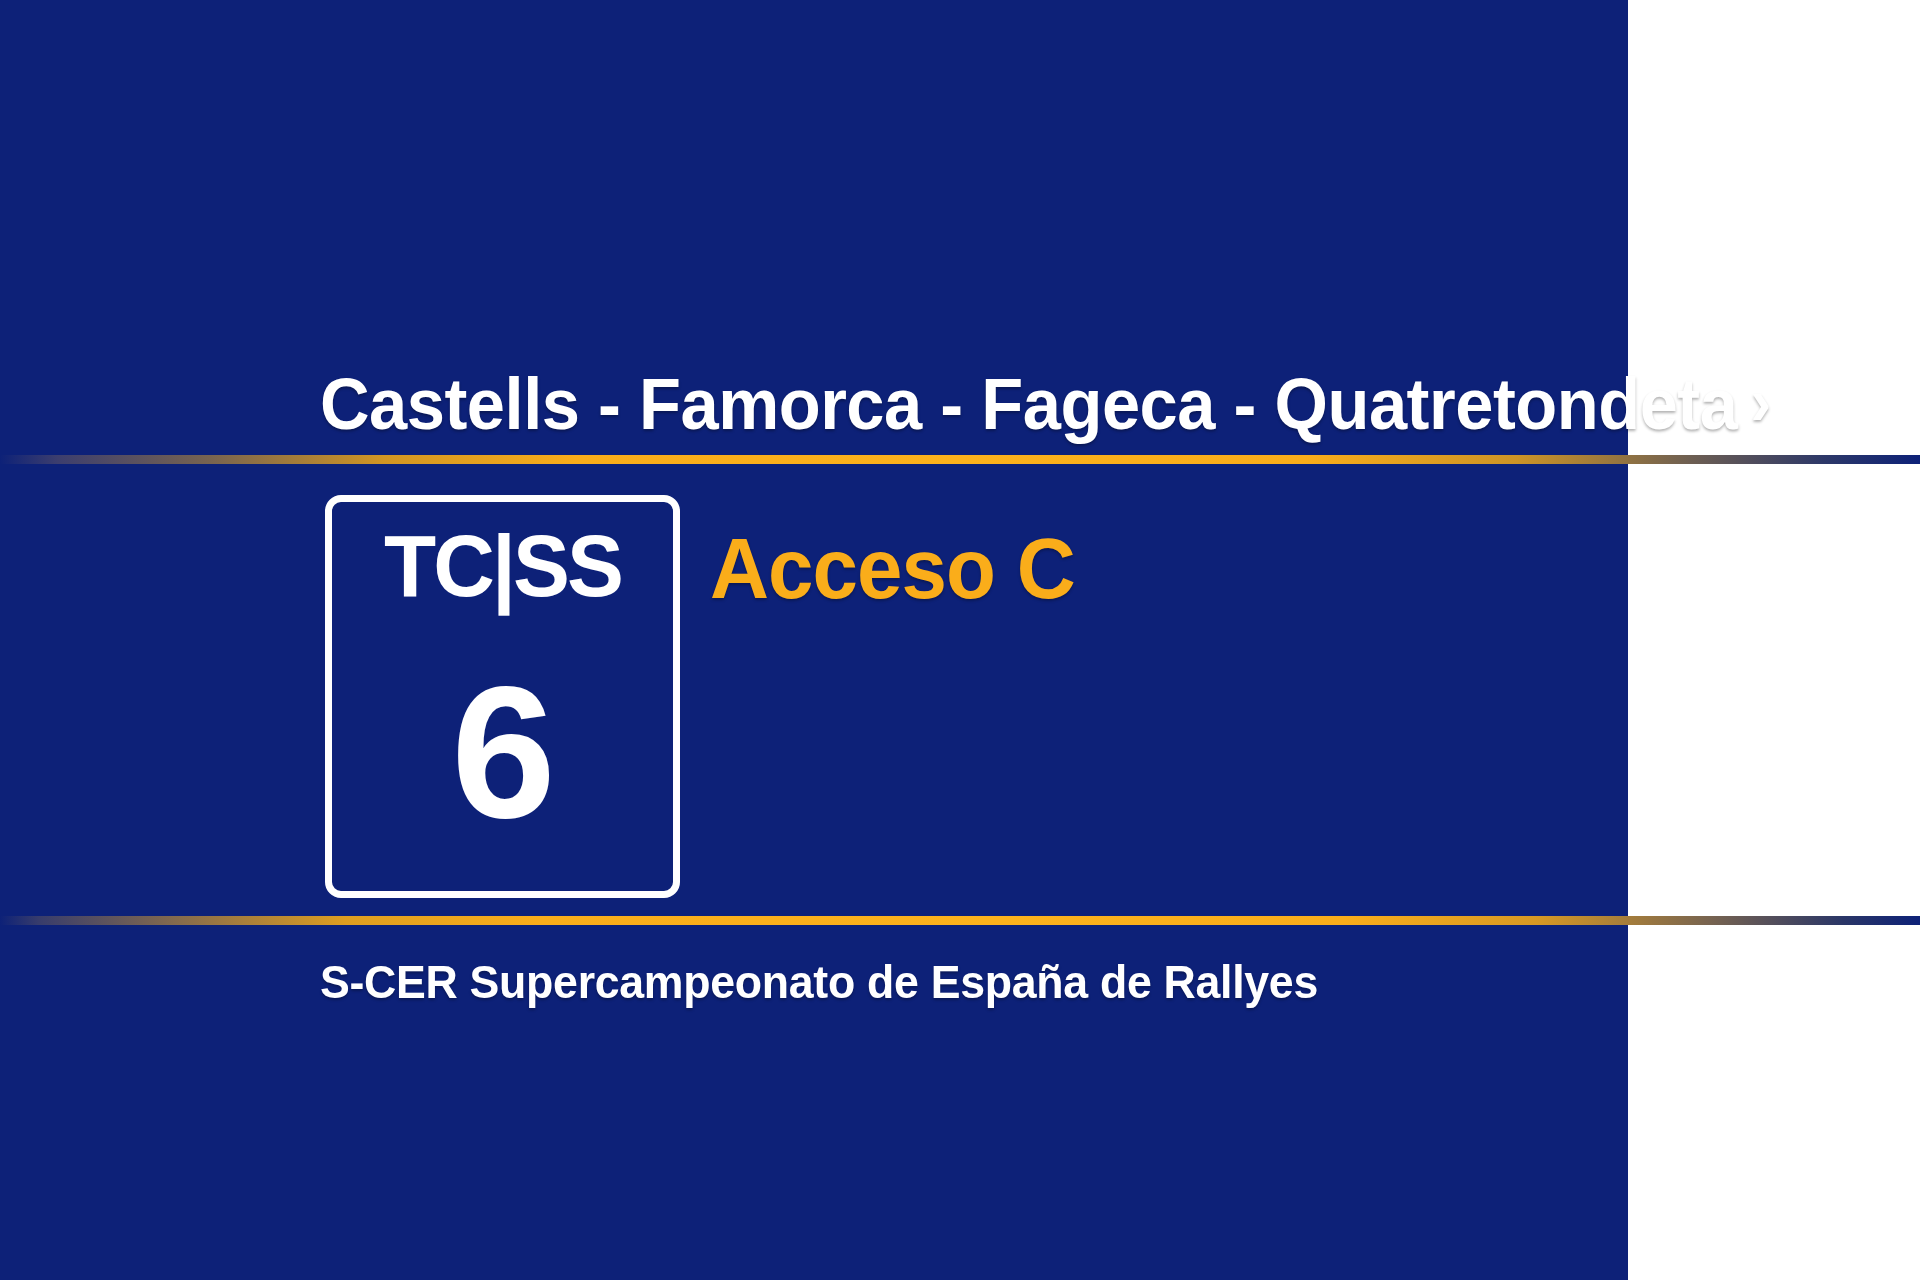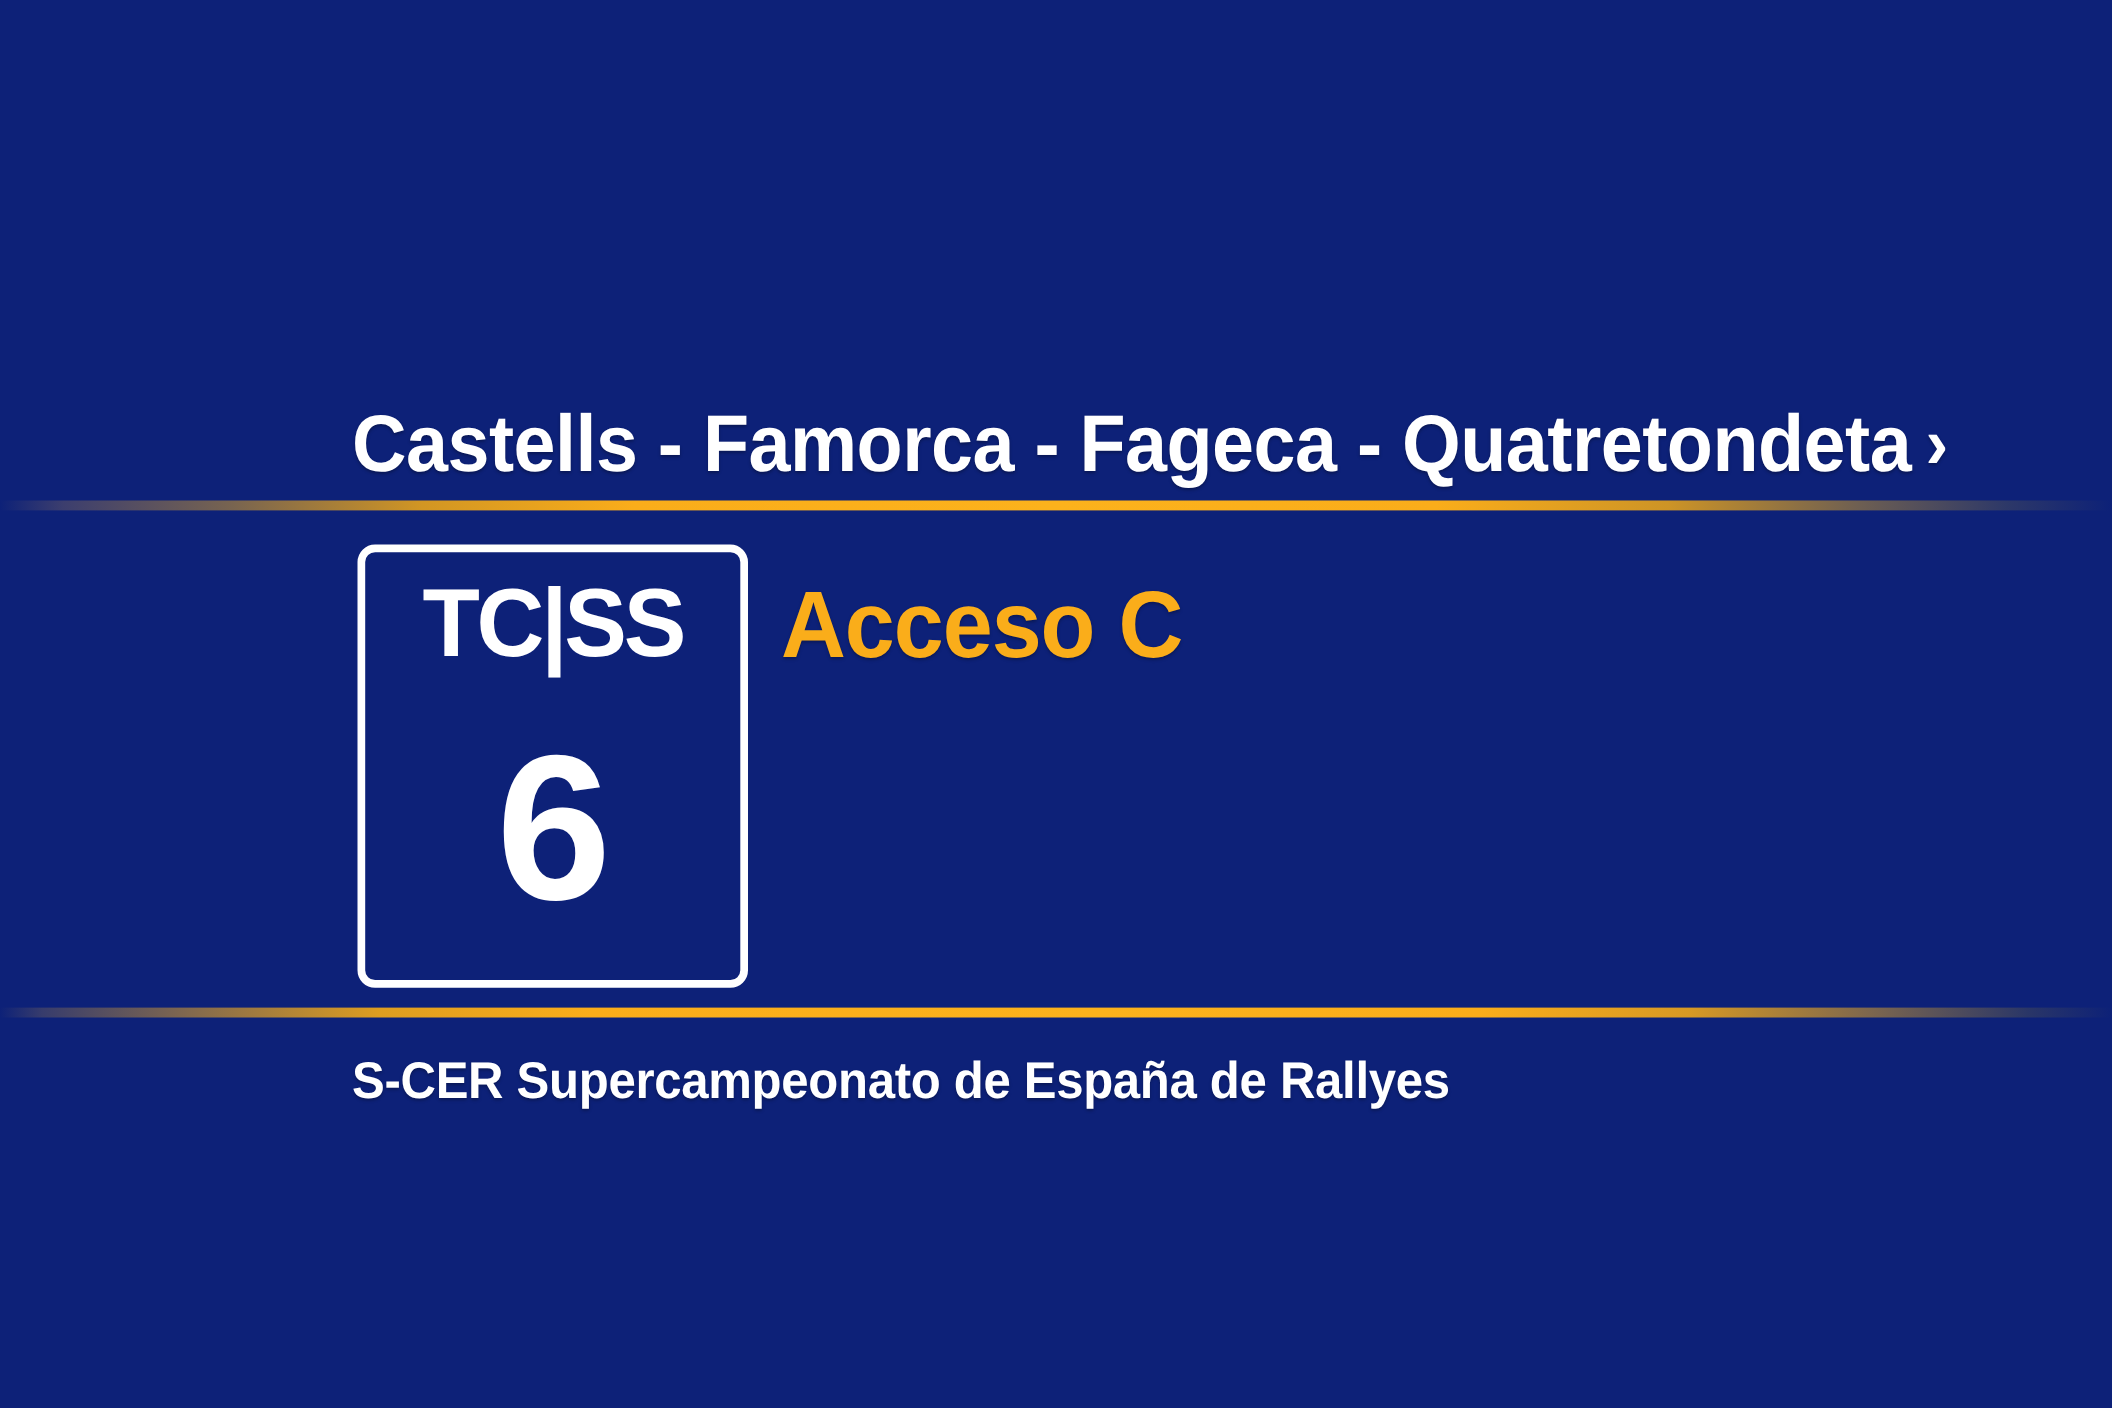--- a/index.html
+++ b/index.html
@@ -8,21 +8,21 @@
   }
   body {
     width: 1920px;
     height: 1280px;
     overflow: hidden;
     font-family: "Liberation Sans", "DejaVu Sans", sans-serif;
   }
 
   #stage {
     position: relative;
-    width: 1920px;
+    width: 1628px;
     height: 1280px;
     background: #0D2178;
   }
 
   
   .route-title {
     position: absolute;
     left: 320px;
     top: 364px;
     width: 1520px;

